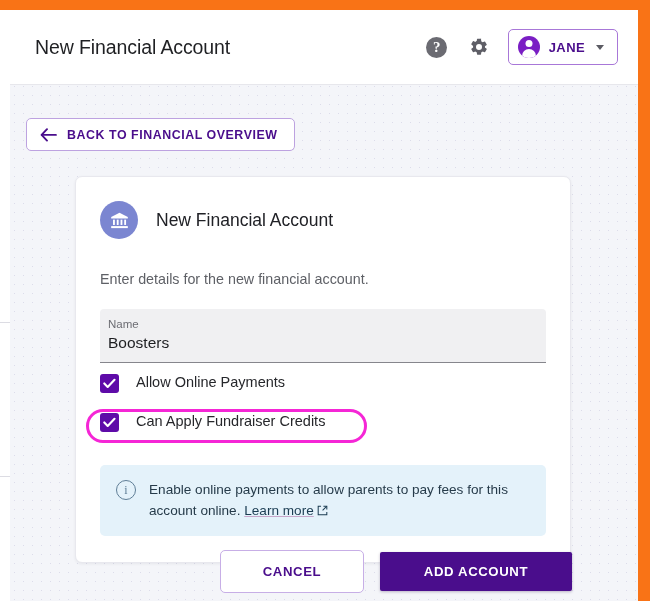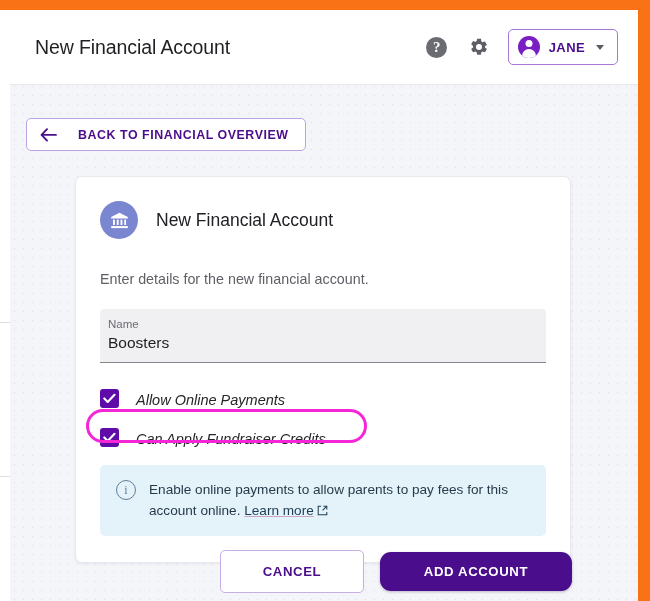--- a/index.html
+++ b/index.html
@@ -139,21 +139,21 @@
     margin-left: 2px;
   }
 
   
   .back-btn {
     position: absolute;
     left: 16px; top: 108px;
     height: 31px;
     display: inline-flex;
     align-items: center;
-    gap: 21px;
+    gap: 10px;
     padding: 0 16px 0 13px;
     border: 1px solid #bda2e0;
     border-radius: 5px;
     background: #ffffff;
     cursor: pointer;
   }
   .back-label {
     font-size: 12.4px;
     font-weight: bold;
     color: #4a0d8c;
@@ -213,26 +213,25 @@
   }
   .field-value {
     font-size: 15.5px;
     color: #1d1e21;
     line-height: 24px;
   }
 
   
   .check-row {
     display: flex;
-    align-items: flex-end;
+    align-items: flex-start;
     gap: 17px;
     height: 34px;
     margin-top: 11px;
     cursor: pointer;
-    font-style: italic;
   }
   .check-row.second { margin-top: 5px; }
   .cbox {
     width: 19px; height: 19px;
     border-radius: 3px;
     background: #5e0ba8;
     display: flex; align-items: center; justify-content: center;
     flex: none;
   }
   .check-label {
@@ -312,21 +311,21 @@
     font-weight: bold;
     letter-spacing: 0.6px;
     display: flex; align-items: center; justify-content: center;
     cursor: pointer;
   }
   .btn-primary {
     height: 39px;
     min-width: 148px;
     padding: 0 22px;
     border: none;
-    border-radius: 11px;
+    border-radius: 2px;
     background: #4a0d8c;
     color: #ffffff;
     font-size: 13.2px;
     font-weight: bold;
     letter-spacing: 0.6px;
     display: flex; align-items: center; justify-content: center;
     cursor: pointer;
     box-shadow: 0 1px 3px rgba(40,10,70,0.28);
   }
 </style>

